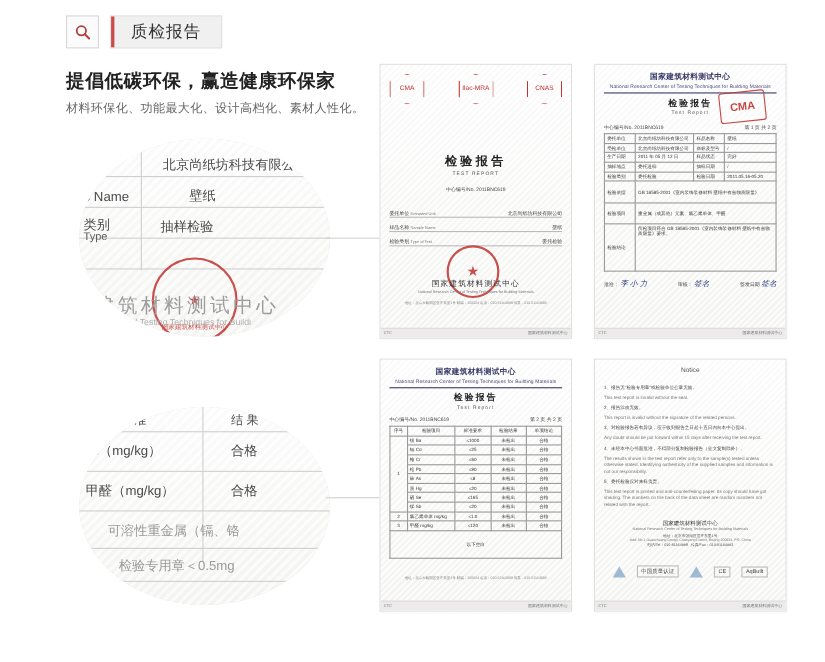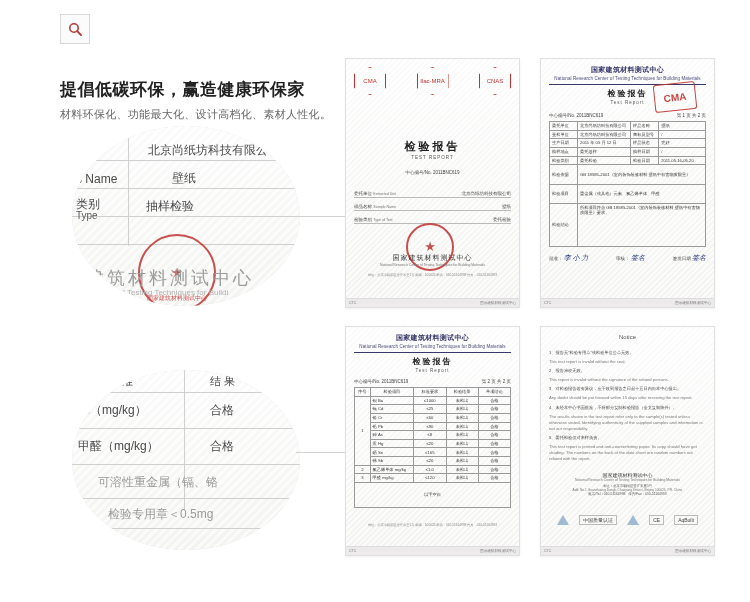--- a/index.html
+++ b/index.html
@@ -62,21 +62,21 @@
     position: absolute;
     left: 60px;
     top: 62px;
     width: 280px;
   }
   .headline {
     font-size: 17px;
     font-weight: bold;
     color: #222;
     letter-spacing: 0.5px;
-    margin: 16px 0 6px 0;
+    margin: 0 0 6px 0;
     white-space: nowrap;
   }
   .subheadline {
     font-size: 11px;
     color: #666;
     margin: 0;
     letter-spacing: 0.3px;
   }
 
   
@@ -378,20 +378,23 @@
 </style>
 </head>
 <body>
 
 <div class="header">
   <div class="header-icon">
     <svg width="16" height="16" viewBox="0 0 16 16" aria-hidden="true">
       <circle cx="7" cy="7" r="4.2" fill="none" stroke="#b33c3c" stroke-width="1.6"></circle>
       <line x1="10.2" y1="10.2" x2="14" y2="14" stroke="#b33c3c" stroke-width="1.8" stroke-linecap="round"></line>
     </svg>
+  </div>
+  <div class="header-tab">
+    <span>质检报告</span>
   </div>
 </div>
 
 <div class="headline-wrap">
   <p class="headline">提倡低碳环保，赢造健康环保家</p>
   <p class="subheadline">材料环保化、功能最大化、设计高档化、素材人性化。</p>
 </div>
 
 <div class="mag mag-1">
   <div class="mag-paper"></div>

